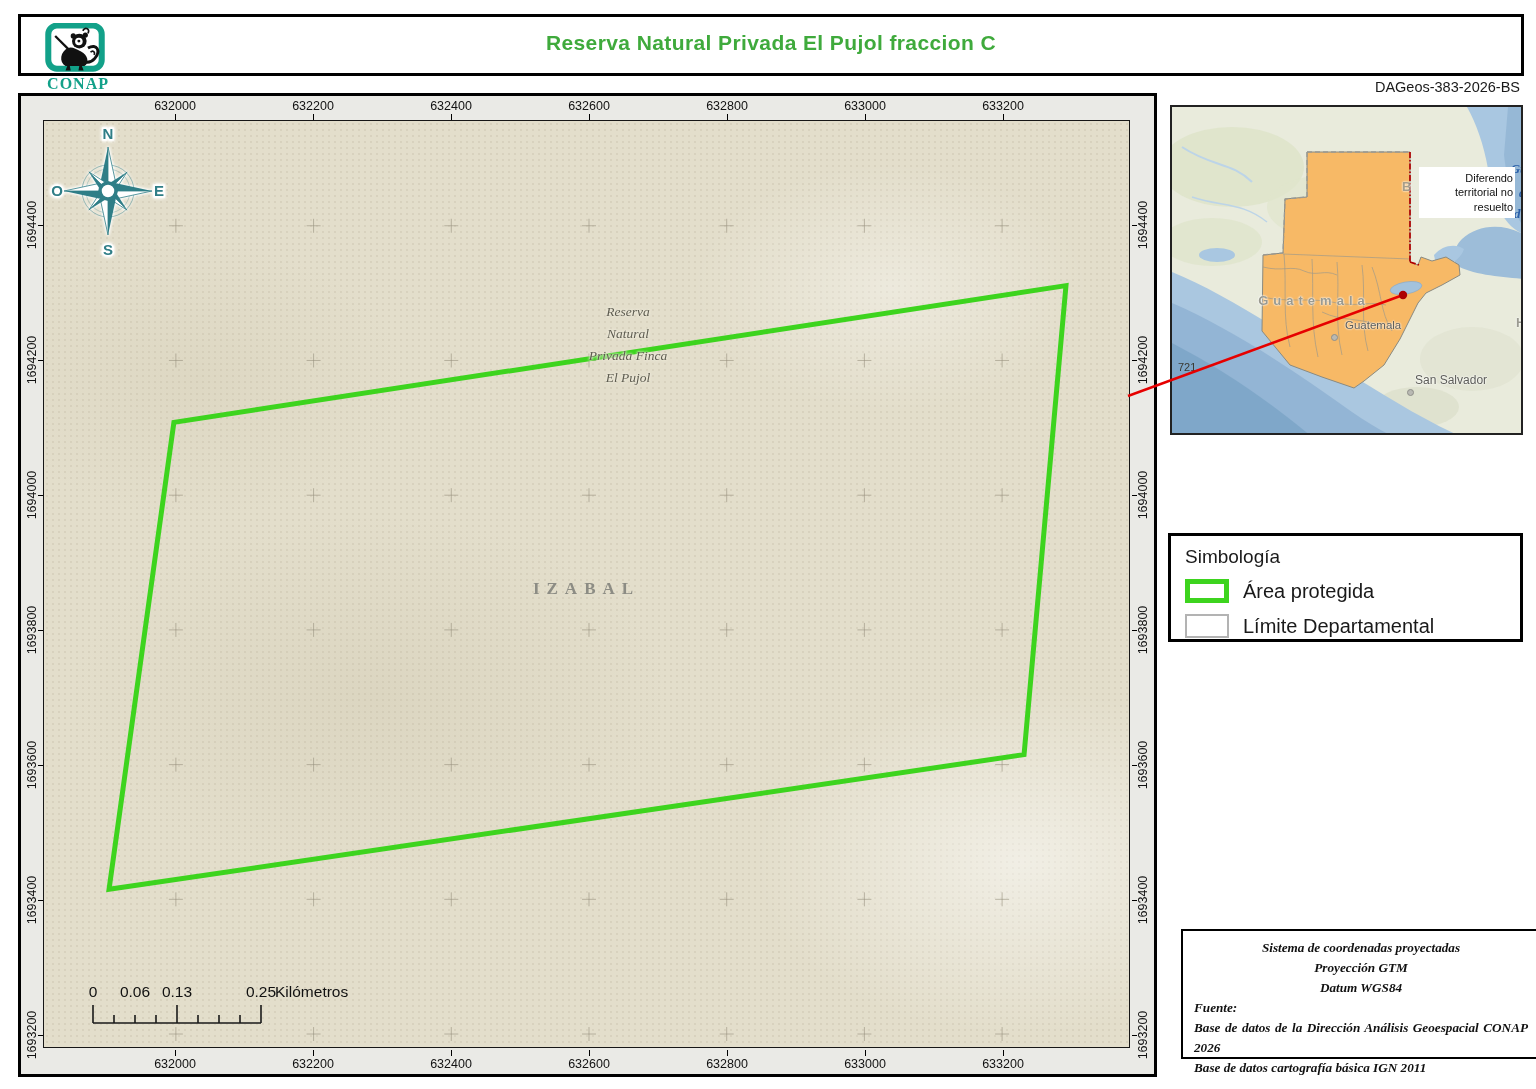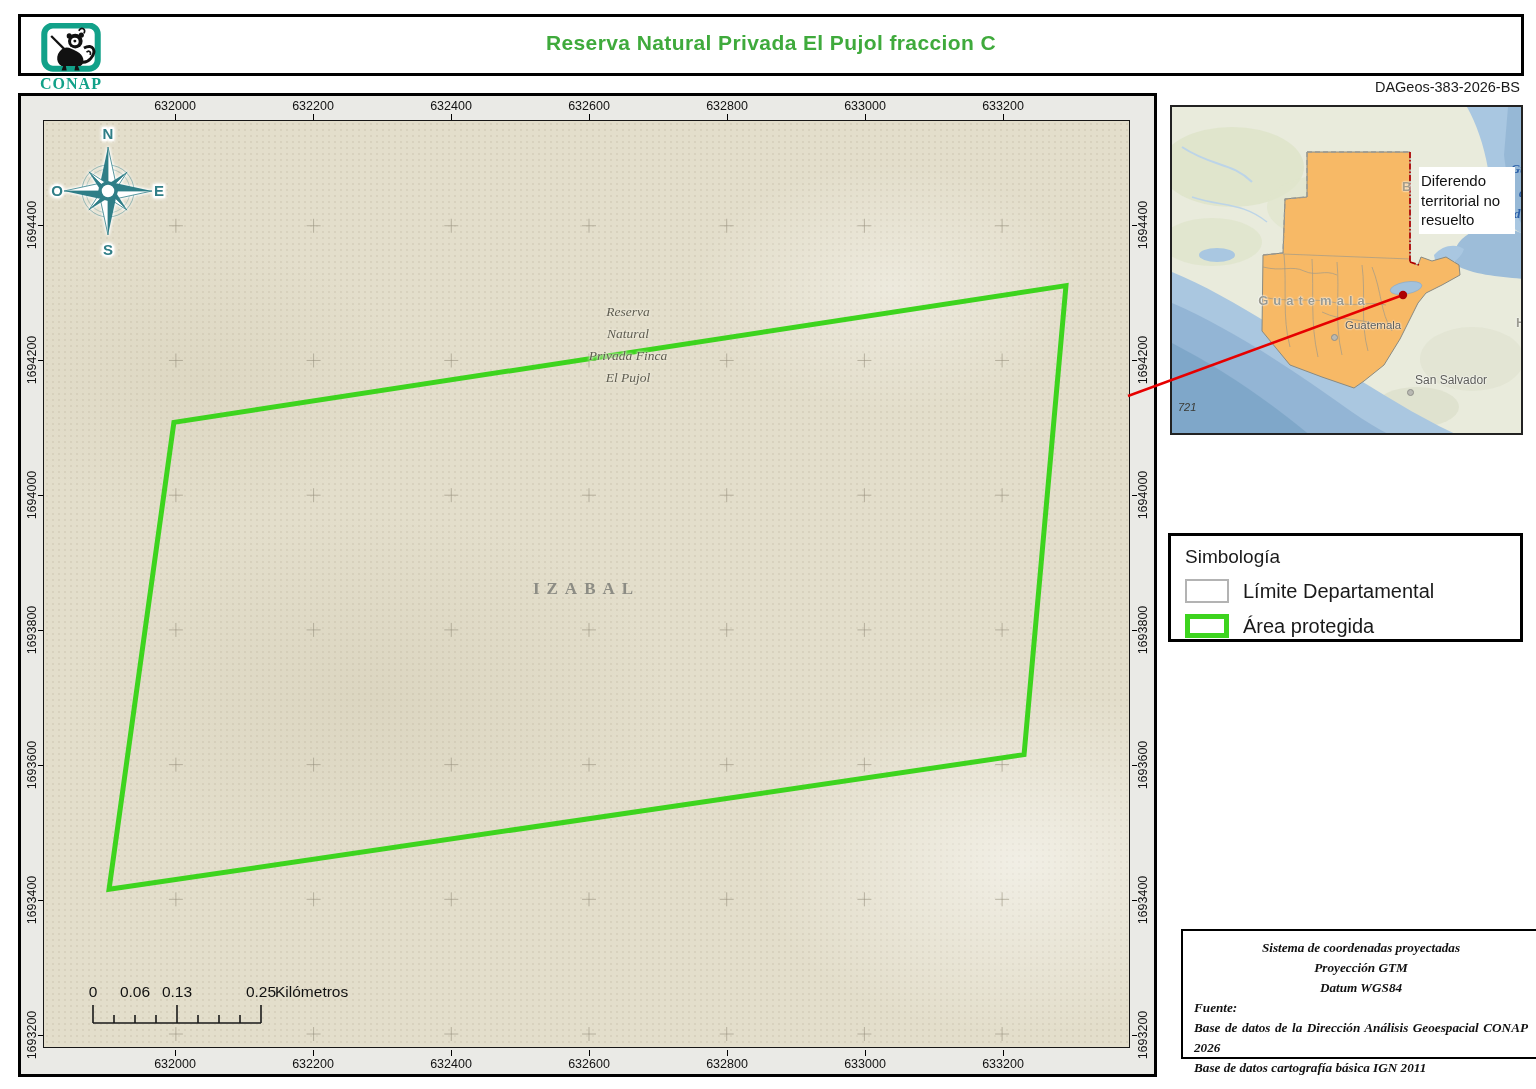--- a/index.html
+++ b/index.html
@@ -3,21 +3,21 @@
 <meta charset="utf-8">
 <style>
   * { margin:0; padding:0; box-sizing:border-box; }
   html,body { background:#fff; }
   body { font-family:"Liberation Sans", sans-serif; }
   .page { position:relative; width:1536px; height:1089px; background:#fff; overflow:hidden; }
 
   
   .header-box { position:absolute; left:18px; top:14px; width:1506px; height:62px;
     border:3px solid #000; background:#fff; }
-  .logo { position:absolute; left:12px; top:6px; width:76px; text-align:center; }
+  .logo { position:absolute; left:12px; top:6px; width:76px; text-align:right; }
   .logo-text { font-family:"Liberation Serif", serif; font-weight:bold; font-size:16px;
     letter-spacing:1px; color:#12a189; margin-top:-2px; }
   .map-title { position:absolute; left:0; right:0; top:14px; text-align:center;
     font-size:21px; font-weight:600; letter-spacing:.4px; color:#3faa3c; }
   .doc-id { position:absolute; right:16px; top:79px; font-size:14.5px; color:#1a1a1a; }
 
   
   .map-frame { position:absolute; left:18px; top:93px; width:1139px; height:984px;
     border:3px solid #000; background:#eaeae6; }
   .strip { position:absolute; overflow:visible; }
@@ -52,27 +52,27 @@
   #scalebar-svg { position:absolute; left:30px; top:856px; }
   #scalebar-svg text { font-family:"Liberation Sans", sans-serif; font-size:15.5px; fill:#111; }
 
   
   .inset { position:absolute; left:1170px; top:105px; width:353px; height:330px;
     border:2.5px solid #222; background:#e9ebdc; overflow:hidden; }
   .inset-label { position:absolute; white-space:nowrap; }
   .lbl-country { font-size:13px; font-weight:bold; letter-spacing:5px; color:#9a9a90;
     text-shadow:0 0 2px #fff,0 0 2px #fff; }
   .lbl-city { font-size:11.5px; color:#5c5c58; text-shadow:0 0 2px #fff,0 0 2px #fff; }
-  .lbl-road { font-size:11px; font-style:italic; color:#3a3a34;margin-top:40px; }
+  .lbl-road { font-size:11px; color:#3a3a34; }
   .lbl-blue { font-family:"Liberation Serif", serif; font-style:italic; font-weight:bold;
     font-size:12.5px; color:#2a5fa8; }
   .city-dot { position:absolute; width:7px; height:7px; border-radius:50%;
     background:#b9b9b3; border:1px solid #8f8f89; }
   .annotation-box { position:absolute; left:247px; top:60px; width:96px; background:#fff;
-    padding:4px 2px; font-size:15px; line-height:1.3; text-align:left; color:#111; }
+    padding:4px 2px; font-size:11px; line-height:1.3; text-align:right; color:#111; }
 
   
   .legend { position:absolute; left:1168px; top:533px; width:355px; height:109px;
     border:3px solid #000; background:#fff; padding:10px 14px 16px 14px; }
   .legend-title { font-size:19px; color:#1a1a1a; }
   .legend-item { display:flex; align-items:center; margin-top:11px; }
   .swatch { width:44px; height:24px; margin-right:14px; background:#fff; }
   .swatch-gray { border:2px solid #b3b3b3; }
   .swatch-green { border:5px solid #3dd41e; }
   .legend-item-label { font-size:20px; color:#1a1a1a; }
@@ -281,26 +281,26 @@
     <div class="inset-label lbl-country" style="left:344px; top:208px; letter-spacing:3px;">Ho</div>
     <div class="inset-label lbl-blue" style="left:339px; top:55px;">Gu</div>
     <div class="inset-label lbl-blue" style="left:347px; top:79px;">d</div>
     <div class="inset-label lbl-blue" style="left:317px; top:99px; font-size:13.5px;">Hond</div>
     <div class="annotation-box">Diferendo territorial no resuelto</div>
   </div>
 
   <div class="legend">
     <div class="legend-title">Simbología</div>
     <div class="legend-item">
+      <div class="swatch swatch-green"></div>
+      <div class="legend-item-label">Área protegida</div>
+    </div>
+    <div class="legend-item">
       <div class="swatch swatch-gray"></div>
       <div class="legend-item-label">Límite Departamental</div>
-    </div>
-    <div class="legend-item">
-      <div class="swatch swatch-green"></div>
-      <div class="legend-item-label">Área protegida</div>
     </div>
   </div>
 
   <div class="credits">
     <div class="centered">Sistema de coordenadas proyectadas</div>
     <div class="centered">Proyección GTM</div>
     <div class="centered">Datum WGS84</div>
     <div>Fuente:</div>
     <div class="justified">Base de datos de la Dirección Análisis Geoespacial CONAP 2026</div>
     <div>Base de datos cartografía básica IGN 2011</div>

